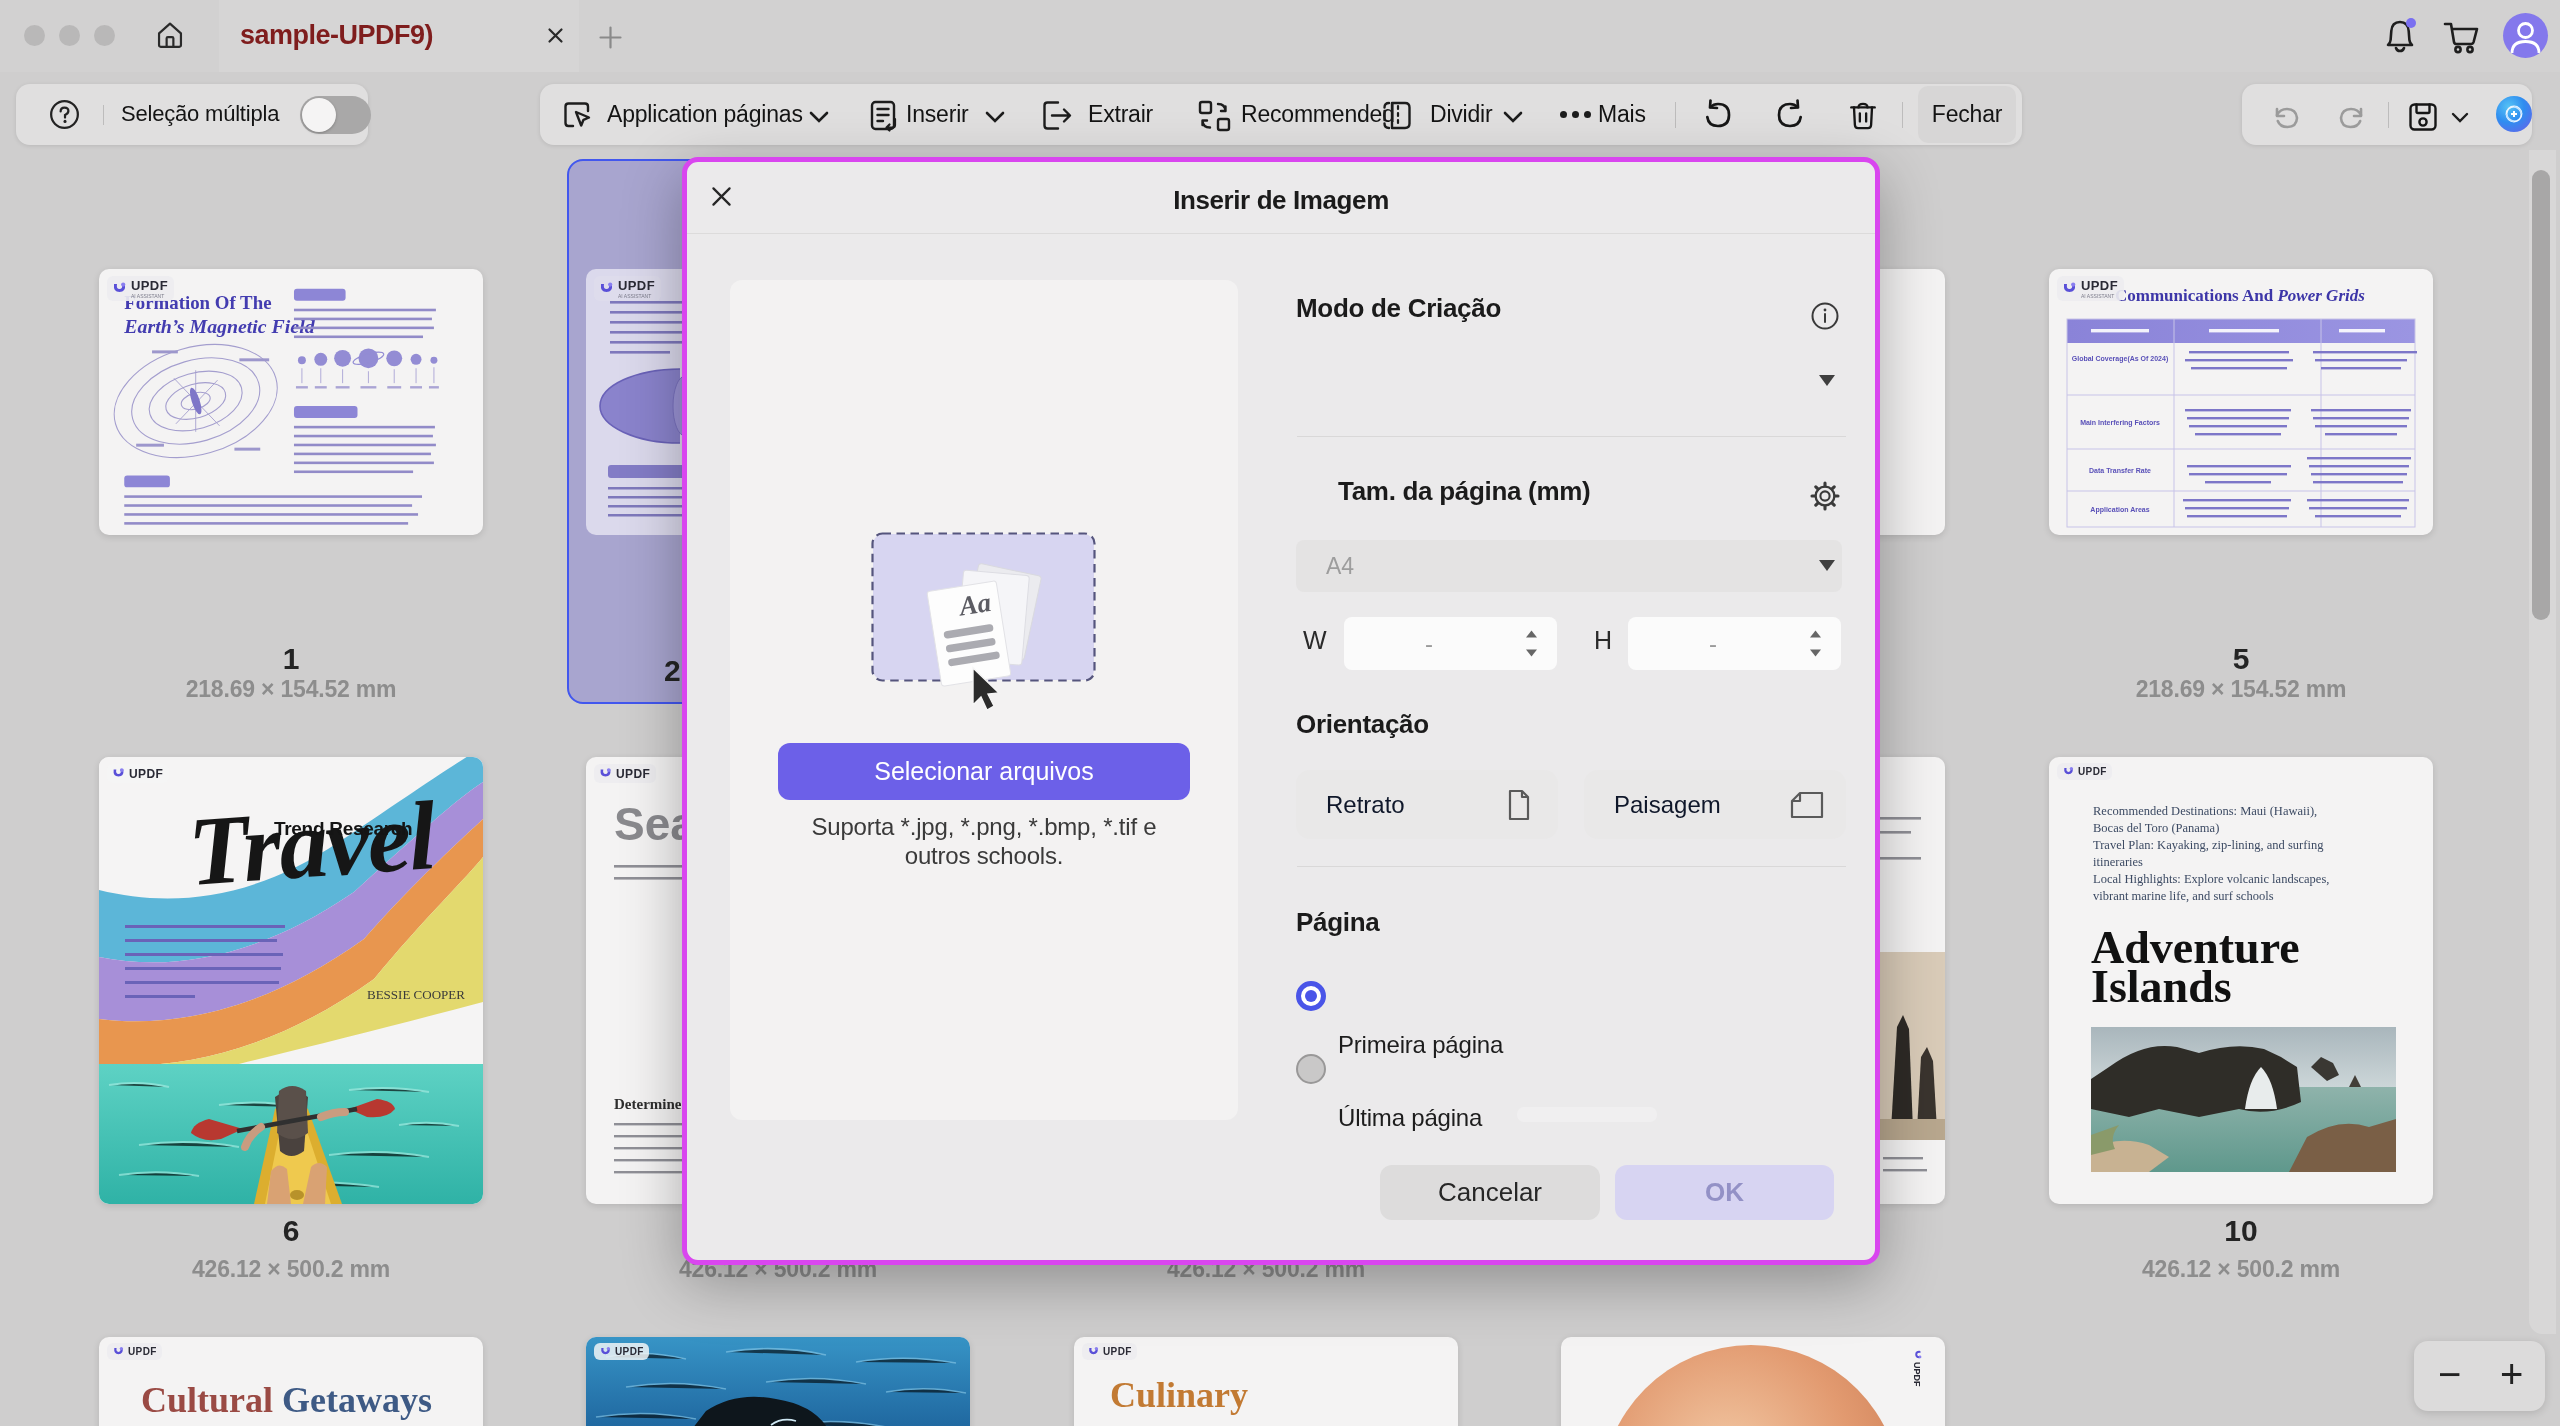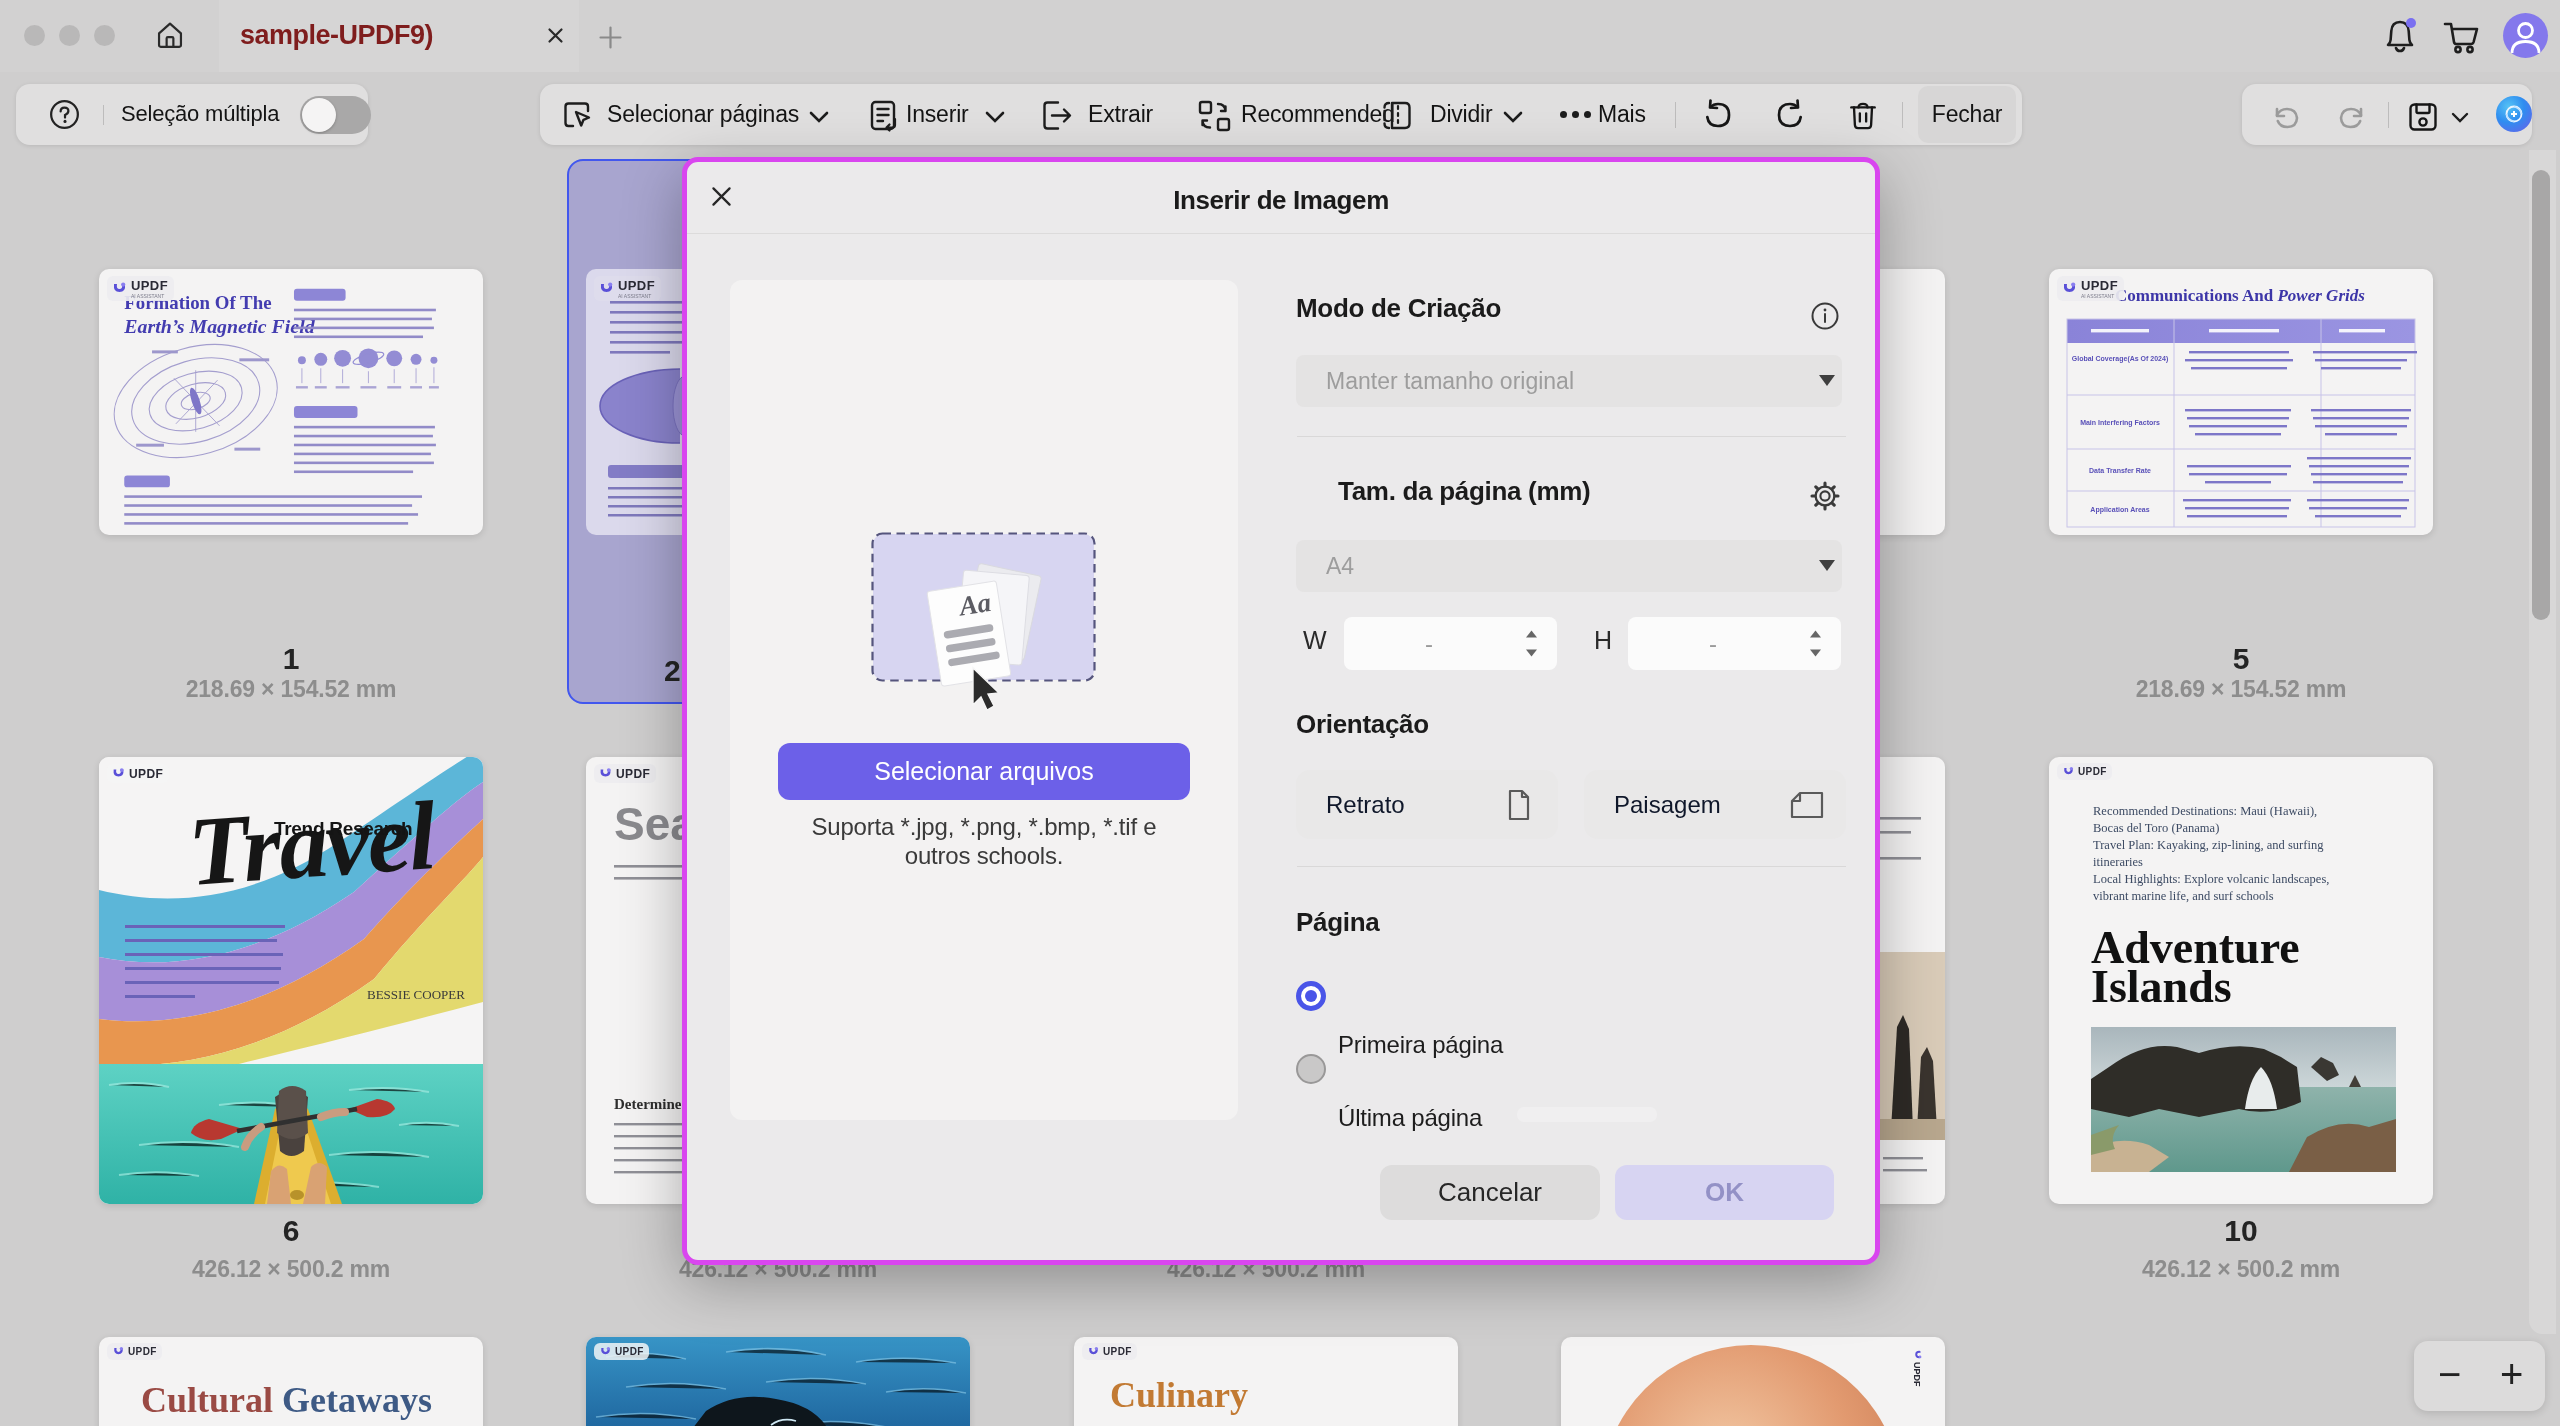--- a/index.html
+++ b/index.html
@@ -98,21 +98,21 @@
   <div class="abs" style="left:284px;top:12px;width:71px;height:38px;border-radius:19px;background:#a9a8a8;">
     <div class="abs" style="left:2px;top:2px;width:34px;height:34px;border-radius:50%;background:#f5f4f4;box-shadow:0 1px 3px rgba(0,0,0,.25);"></div>
   </div>
 </div>
 
 <div class="pill" style="left:540px;width:1482px;">
   <svg class="abs" style="left:20px;top:14px;" width="36" height="36" viewBox="0 0 36 36" fill="none" stroke="#1d1d1d" stroke-width="2.4" stroke-linecap="round" stroke-linejoin="round">
     <path d="M28 13 L28 8.5 Q28 5.5 25 5.5 L8.5 5.5 Q5.5 5.5 5.5 8.5 L5.5 25 Q5.5 28 8.5 28 L13 28"></path>
     <path d="M16 14 L29 19.5 L23.5 21.8 L21.2 27.5 Z" fill="none"></path>
   </svg>
-  <div class="abs tbtxt" style="left:67px;top:17px;">Selecionar páginas</div>
+  <div class="abs tbtxt" style="left:67px;top:17px;">Application páginas</div>
   <svg class="abs" style="left:268px;top:26px;" width="22" height="14" viewBox="0 0 22 14" fill="none" stroke="#1d1d1d" stroke-width="2.6" stroke-linecap="round">
       <path d="M3 3 L11 11 L19 3"></path>
     </svg>
   <svg class="abs" style="left:325px;top:13px;" width="38" height="38" viewBox="0 0 38 38" fill="none" stroke="#1d1d1d" stroke-width="2.4" stroke-linecap="round" stroke-linejoin="round">
     <rect x="7" y="5" width="22" height="27" rx="3.5"></rect>
     <path d="M12.5 12 L23.5 12 M12.5 18 L23.5 18 M12.5 24 L18 24"></path>
     <path d="M30 22 L30 28 Q30 30.5 27.5 30.5 L22 30.5 M24.5 27.5 L21.5 30.5 L24.5 33.5" stroke-width="2.2"></path>
   </svg>
   <div class="abs tbtxt" style="left:366px;top:17px;">Inserir</div>
   <svg class="abs" style="left:444px;top:26px;" width="22" height="14" viewBox="0 0 22 14" fill="none" stroke="#1d1d1d" stroke-width="2.6" stroke-linecap="round">
@@ -613,21 +613,20 @@
     <div class="suptext" style="top:533px;">Suporta *.jpg, *.png, *.bmp, *.tif e</div>
     <div class="suptext" style="top:562px;">outros schools.</div>
   </div>
 
   <div class="rhead" style="left:609px;top:131px;">Modo de Criação</div>
   <svg class="abs" style="left:1123px;top:139px;" width="30" height="30" viewBox="0 0 30 30" fill="none" stroke="#3a3a3a" stroke-width="2">
     <circle cx="15" cy="15" r="12.5"></circle>
     <path d="M15 13 L15 21" stroke-linecap="round"></path>
     <circle cx="15" cy="9" r="1.4" fill="#3a3a3a" stroke="none"></circle>
   </svg>
-  <div class="drop" style="top:193px;">Manter tamanho original</div>
   <div class="caret" style="left:1132px;top:213px;"></div>
   <div class="hr" style="top:274px;"></div>
   <div class="rhead" style="left:609px;top:314px;margin-left:42px;">Tam. da página (mm)</div>
   <svg class="abs" style="left:1121px;top:317px;" width="34" height="34" viewBox="0 0 34 34" fill="none" stroke="#3a3a3a">
     <circle cx="17" cy="17" r="4.6" stroke-width="2.1"></circle>
     <circle cx="17" cy="17" r="9.4" stroke-width="2.3"></circle>
     <g stroke-width="3.1" stroke-linecap="round">
       <path d="M17 4 L17 7 M17 27 L17 30 M4 17 L7 17 M27 17 L30 17 M7.8 7.8 L9.9 9.9 M24.1 24.1 L26.2 26.2 M26.2 7.8 L24.1 9.9 M9.9 24.1 L7.8 26.2"></path>
     </g>
   </svg>

